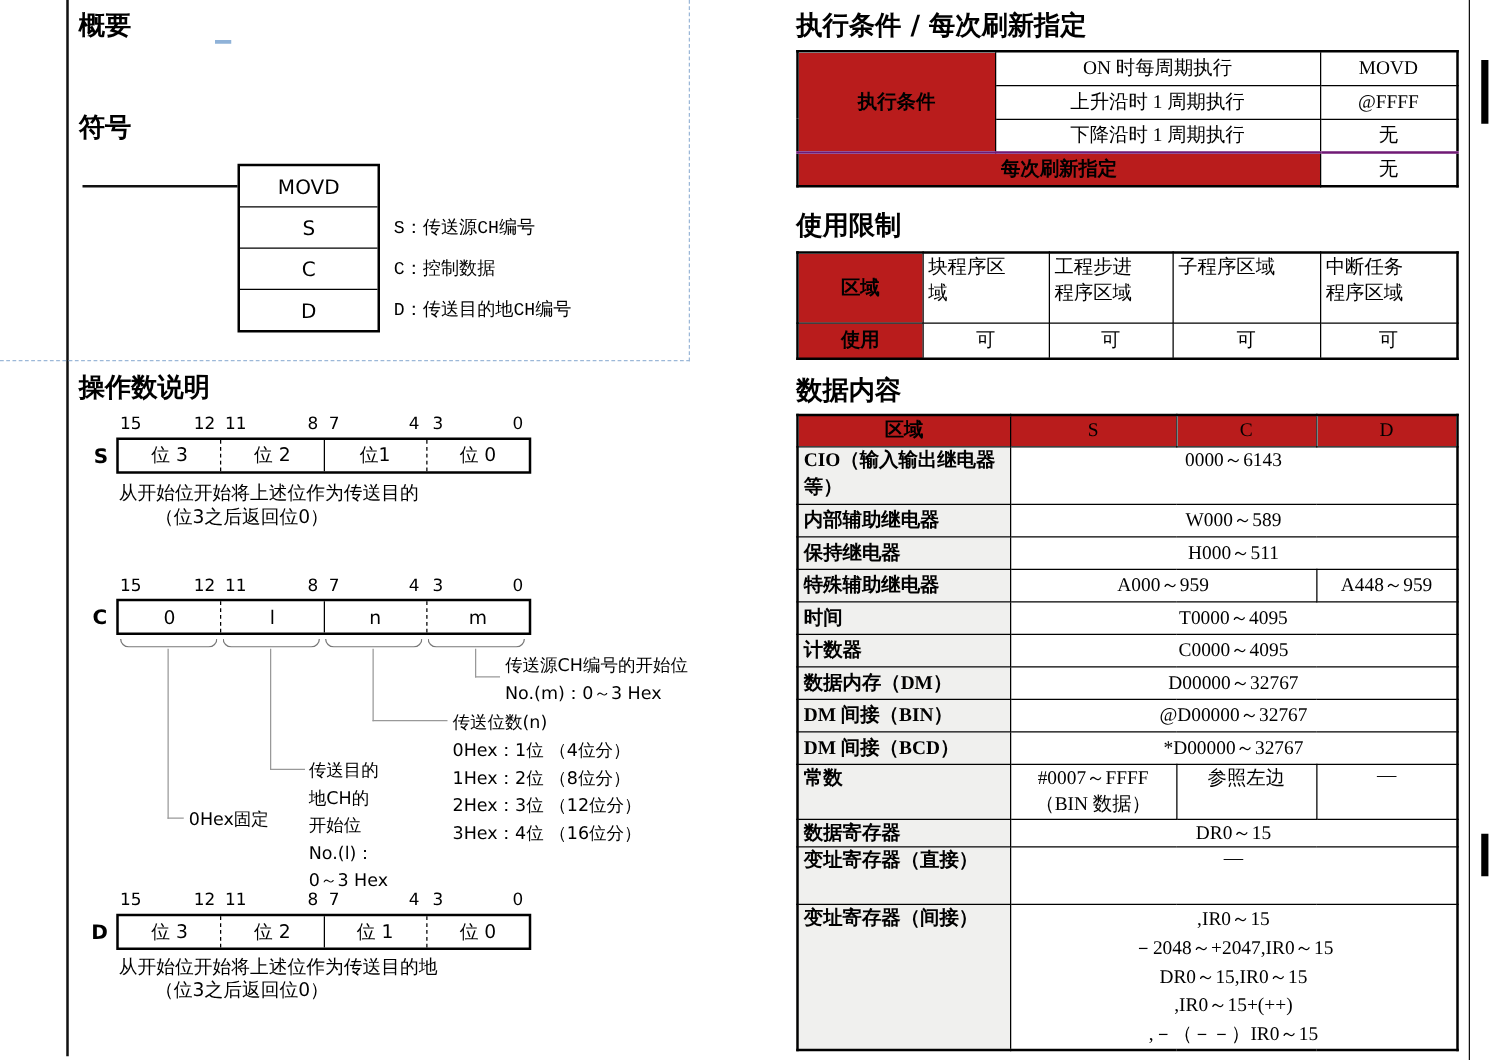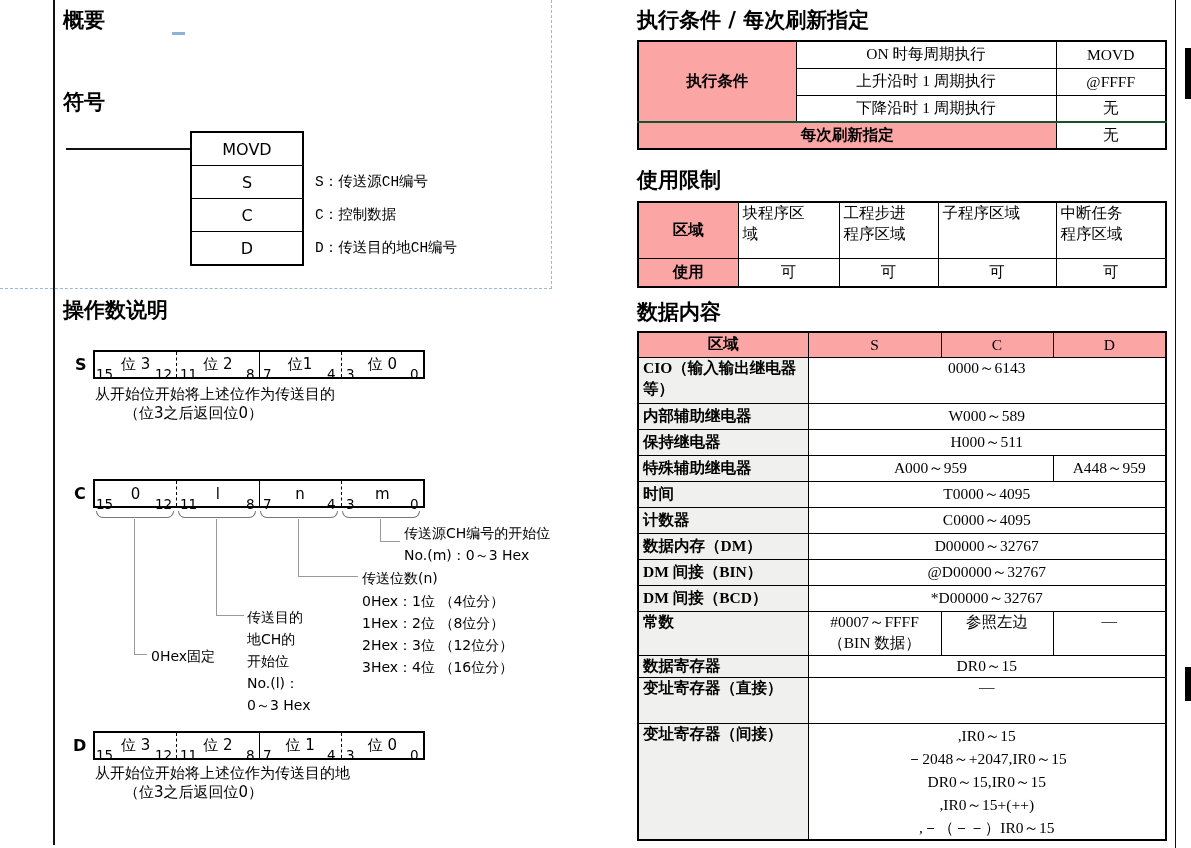--- a/index.html
+++ b/index.html
@@ -20,21 +20,21 @@
 
   
   .symbox{left:190px;top:131px;width:110px;border:2px solid #000;}
   .symrow{height:32px;display:flex;align-items:center;justify-content:center;
           border-bottom:1.5px solid #000;font:16px "DejaVu Sans","Liberation Sans",sans-serif;}
   .symrow:last-child{border-bottom:none;}
   .opdesc{font-size:14.5px;white-space:nowrap;}
 
   
   .bits{left:0;top:0;height:16px;font:13.5px "DejaVu Sans","Liberation Sans",sans-serif;}
-  .bits span{position:absolute;top:0;margin-top:35px;}
+  .bits span{position:absolute;top:0;}
   .b15{left:96px}.b12{left:155px}.b11{left:180px}.b8{left:246px}
   .b7{left:263px}.b4{left:327px}.b3{left:346px}.b0{left:410px}
   .box4{left:93px;width:328px;height:25px;border:2px solid #000;display:flex;}
   .bc{flex:1;display:flex;align-items:center;justify-content:center;
       font:15px "DejaVu Sans","Liberation Sans",sans-serif;}
   .bdash{border-right:1.5px dashed #000;}
   .bsolid{border-right:1.5px solid #000;}
   .opltr{font:600 16px "DejaVu Sans","Liberation Sans",sans-serif;}
   .cap{font-size:15px;white-space:nowrap;font-family:"DejaVu Sans","Liberation Sans",sans-serif;}
 
@@ -42,24 +42,24 @@
       border-radius:0 0 7px 7px;top:511px;}
   .vline{width:1px;background:#999;}
   .hline{height:1px;background:#999;}
   .ann{font:14px "DejaVu Sans","Liberation Sans",sans-serif;line-height:22px;white-space:nowrap;}
 
   
   .tbl{position:absolute;border-collapse:collapse;table-layout:fixed;
        border:2px solid #000;font-size:15.5px;
        font-family:"Liberation Serif","DejaVu Serif",serif;}
   .tbl td{border:1px solid #000;padding:0 4px;overflow:hidden;}
-  .gray{background:#fca5a5;}
+  .gray{background:#b91c1c;}
   .bold{font-weight:bold;}
   .c{text-align:center;}
-  .tt td{border-top:2px solid #14532d;}
+  .tt td{border-top:2px solid #701a75;}
   .pre{white-space:pre-line;}
   .vt{vertical-align:top;}
   .exec-table{left:637px;top:40px;}
   .exec-table tr{height:27px;}
   .usage-table{left:637px;top:201px;}
   .areahd{vertical-align:top;text-align:left;padding:2px 8px;}
   .data-table{left:637px;top:331px;}
   .lab{background:#f0f0ee;font-weight:bold;text-align:left;padding:1px 5px;}
   .indlines div{line-height:23px;text-align:center;}
 </style>

